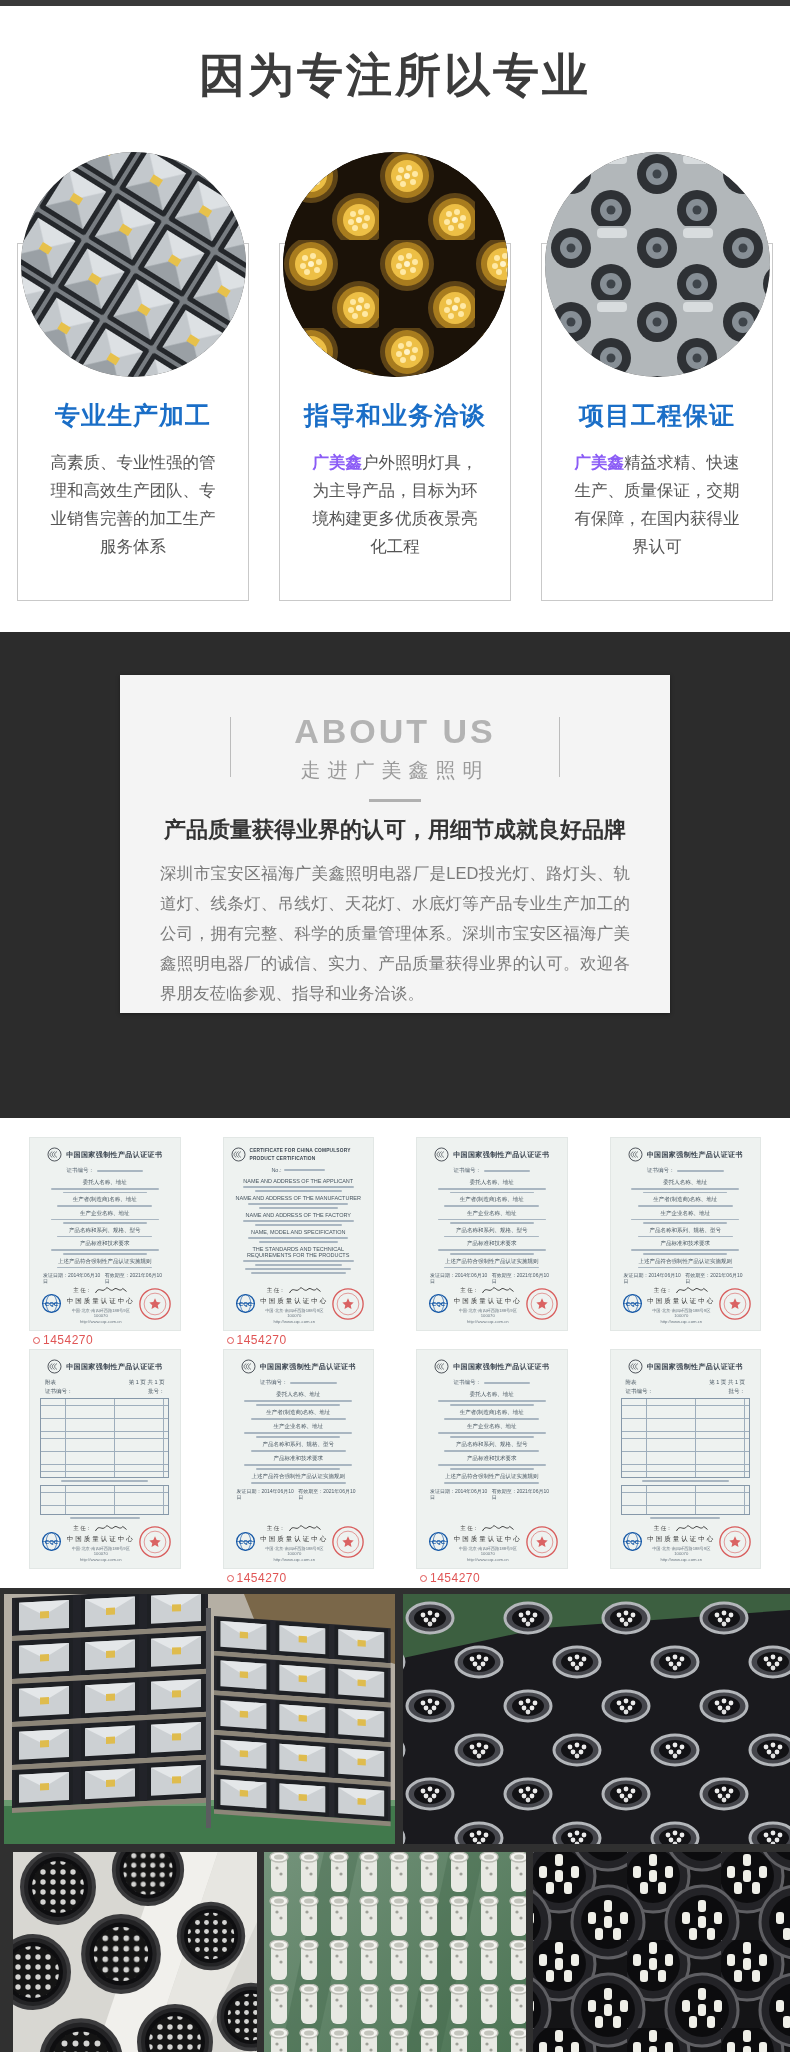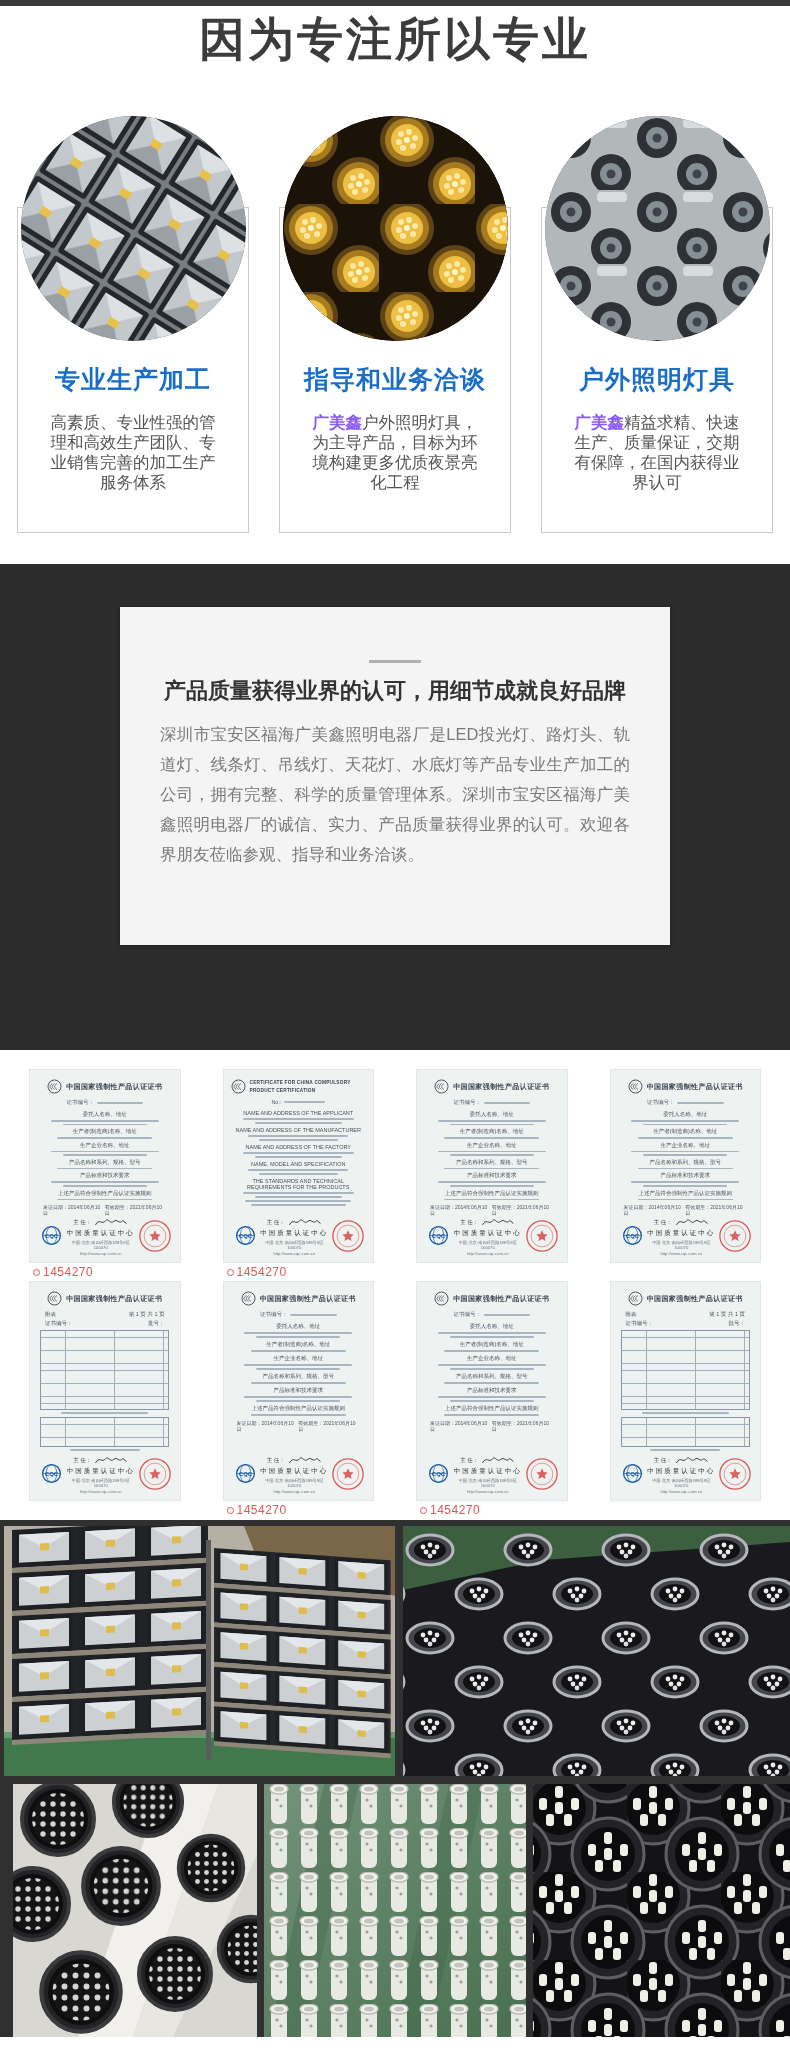--- a/index.html
+++ b/index.html
@@ -1,31 +1,31 @@
 <!DOCTYPE html>
 <html><head>
 <meta charset="utf-8">
 <style>
   html,body{margin:0;padding:0;background:#fff;}
   body{width:790px;font-family:"Liberation Sans","DejaVu Sans",sans-serif;}
   .page{width:790px;overflow:hidden;}
   .top-strip{height:6px;background:#3a3a3a;}
 
   
-  .banner{text-align:center;}
+  .banner{padding-top:36px;text-align:center;}
   .banner h1{margin:0;font-size:46px;line-height:66px;color:#3c3c3c;font-weight:700;letter-spacing:3px;}
 
   
   .features{display:flex;gap:30px;padding:0 17px;margin-top:44px;align-items:flex-start;}
   .feature{width:260px;position:relative;}
   .fcircle{width:225px;height:225px;border-radius:50%;overflow:hidden;margin:0 auto;position:relative;z-index:2;background:#777;}
   .fcircle svg{display:block;width:225px;height:225px;}
   .fbox{border:1px solid #c9c9c9;background:#fff;margin-top:-134px;padding:155px 12px 24px;text-align:center;box-sizing:border-box;min-height:303px;}
   .fhead{margin:0 0 12px;font-size:25px;color:#1a6ec7;font-weight:700;letter-spacing:1px;}
-  .fbody{margin:16px;font-size:16.5px;line-height:20px;color:#555;}
+  .fbody{margin:16px;font-size:16.5px;line-height:28px;color:#555;}
   .fbody b{color:#8b5cf6;}
 
   
   .about{margin-top:31px;height:486px;background:#2c2c2c;position:relative;}
   .about-card{position:absolute;left:120px;top:43px;width:550px;height:338px;background:#f4f4f4;box-sizing:border-box;padding-top:38px;text-align:center;box-shadow:0 1px 4px rgba(0,0,0,.35);}
   .about-head{position:relative;width:330px;margin:0 auto;}
   .vbar{position:absolute;top:4px;width:1px;height:60px;background:#bcbcbc;}
   .vbar.l{left:0}.vbar.r{right:0}
   .about-en{font-size:34px;font-weight:700;color:#b3b3b3;letter-spacing:3px;line-height:36px;}
   .about-cn{font-size:20px;color:#9a9a9a;letter-spacing:7px;margin-top:8px;}
@@ -170,29 +170,35 @@
                   <circle cx="26" cy="22" r="20" fill="#2e3135"></circle>
                   <circle cx="26" cy="22" r="11" fill="#878f96"></circle>
                   <circle cx="26" cy="22" r="4.5" fill="#3e444a"></circle>
                 </g>
             </pattern>
           </defs>
           <circle cx="112.5" cy="112.5" r="112.5" fill="url(#fp3)"></circle>
         </svg>
       </div>
       <div class="fbox">
-        <h3 class="fhead">户外照明灯具</h3>
+        <h3 class="fhead">项目工程保证</h3>
         <p class="fbody"><b>广美鑫</b><span>精益求精、快速生产、质量保证，交期有保障，在国内获得业界认可</span></p>
       </div>
     </div>
 
   </section>
 
   <section class="about">
     <div class="about-card">
+      <div class="about-head">
+        <span class="vbar l"></span>
+        <span class="vbar r"></span>
+        <div class="about-en">ABOUT US</div>
+        <div class="about-cn">走进广美鑫照明</div>
+      </div>
       <div class="about-divider"></div>
       <div class="about-slogan">产品质量获得业界的认可，用细节成就良好品牌</div>
       <p class="about-para">深圳市宝安区福海广美鑫照明电器厂是LED投光灯、路灯头、轨道灯、线条灯、吊线灯、天花灯、水底灯等产品专业生产加工的公司，拥有完整、科学的质量管理体系。深圳市宝安区福海广美鑫照明电器厂的诚信、实力、产品质量获得业界的认可。欢迎各界朋友莅临参观、指导和业务洽谈。</p>
     </div>
   </section>
 
   <section class="certs">
     <div class="cert-grid row1">
       <div class="cert-slot">
           <div class="cert-head">

